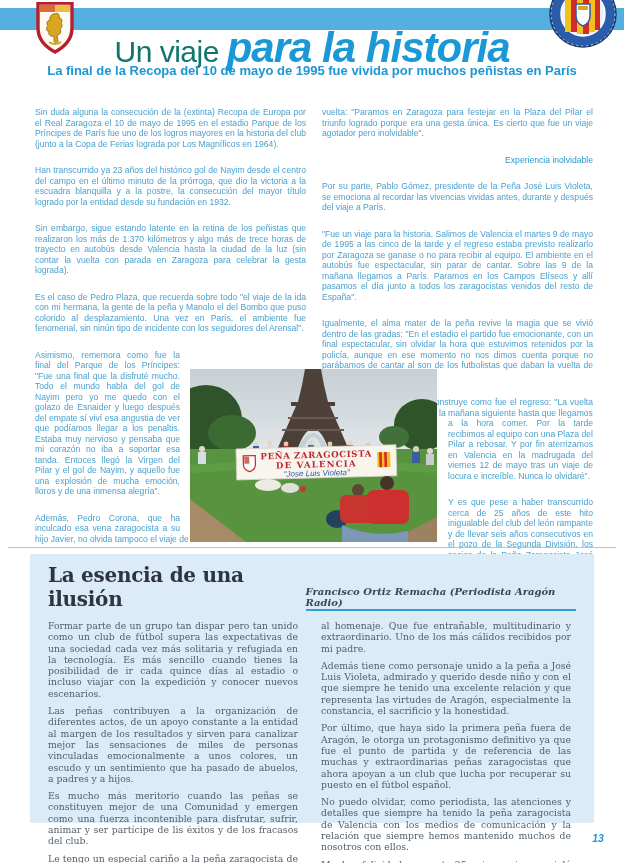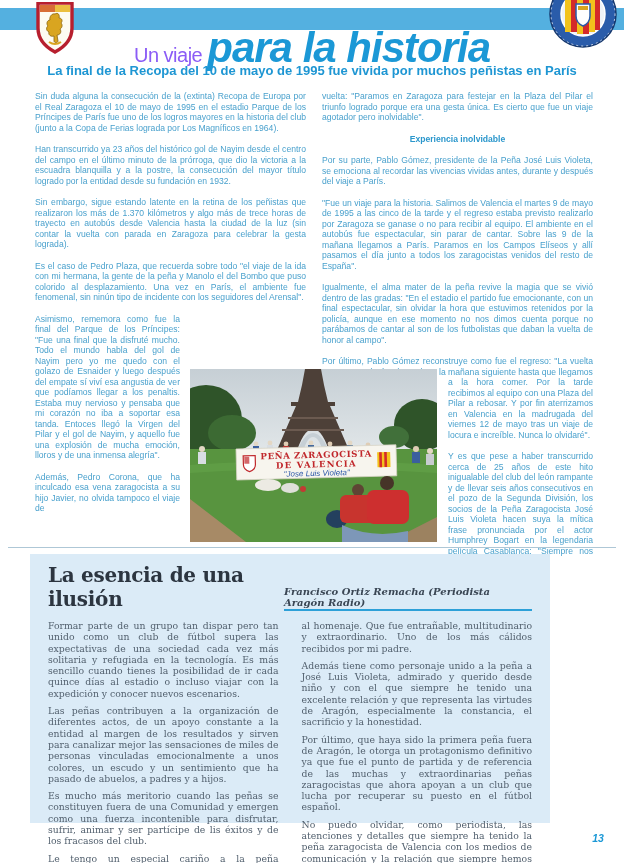--- a/index.html
+++ b/index.html
@@ -7,39 +7,39 @@
   .page {
     position:relative; width:624px; height:863px; margin:0 auto;
     background:#ffffff; overflow:hidden;
     font-family:"Liberation Sans", sans-serif;
   }
   .band { position:absolute; top:8px; left:0; width:624px; height:22px; background:#54b0e0; }
   .crest-left { position:absolute; left:36px; top:2px; width:38px; height:52px; }
   .badge-right { position:absolute; left:549px; top:-20px; width:68px; height:68px; }
 
   .title-wrap { position:absolute; top:24px; left:0; width:624px; text-align:center; white-space:nowrap; }
-  .title-regular { font-size:20px; color:#8b5cf6; letter-spacing:-0.5px; }
+  .title-regular { font-size:30px; color:#0f766e; letter-spacing:-0.5px; }
   .title-em { font-size:42px; font-weight:bold; font-style:italic; color:#1b98d6; letter-spacing:-1px; }
   .subtitle { position:absolute; top:63px; left:0; width:624px; text-align:center;
     font-size:13px; font-weight:bold; color:#1e96d3; }
 
   .col { position:absolute; top:91px; width:271px; }
   .col-left { left:35px; }
   .col-right { left:322px; }
-  .col p { font-size:8.6px; line-height:10.5px; color:#4aa1cd; text-align:justify; margin:0 0 11px 0; }
-  .col p.subhead { font-weight:bold; color:#2b97cc; text-align:center; }
+  .col p { font-size:8.6px; line-height:10.5px; color:#4aa1cd; text-align:justify; margin:16px 0 11px 0; }
+  .col p.subhead { font-weight:normal; color:#2b97cc; text-align:right; }
   .col p.cont { margin-top:0; }
   .spacer-r { float:right; width:120px; height:187px; margin-left:6px; }
   .spacer-l { float:left; width:120px; height:183px; margin-right:6px; }
 
   .photo { position:absolute; left:190px; top:369px; width:247px; height:173px; overflow:hidden; }
 
   .divider { position:absolute; left:8px; top:547px; width:608px; height:1px; background:#aec7d6; }
 
-  .panel { position:absolute; left:30px; top:554px; width:520px; height:269px; background:#dbebf7; padding:9px 18px 0 18px; }
+  .panel { position:absolute; left:30px; top:554px; width:564px; height:269px; background:#dbebf7; padding:9px 18px 0 18px; }
   .panel-head { display:flex; justify-content:space-between; align-items:flex-end; }
   .feature-title { font-family:"DejaVu Serif", serif; font-size:20px; font-weight:bold; color:#2c3540; letter-spacing:-0.3px; }
   .feature-byline { font-family:"DejaVu Serif", serif; font-style:italic; font-weight:bold; font-size:10px;
     color:#3a4654; border-bottom:2px solid #2da0d8; padding-bottom:1px; }
   .feature-cols { display:flex; gap:23px; margin-top:9px; }
   .fcol { width:250px; }
   .fcol p { font-family:"DejaVu Serif", serif; font-size:9.3px; line-height:11.3px; color:#52606e;
     text-align:justify; margin:0 0 6px 0; }
 
   .page-number { position:absolute; left:588px; top:832px; width:20px; text-align:center;
@@ -181,21 +181,21 @@
 
   <div class="panel">
     <div class="panel-head">
       <div class="feature-title">La esencia de una ilusión</div>
       <div class="feature-byline">Francisco Ortiz Remacha (Periodista Aragón Radio)</div>
     </div>
     <div class="feature-cols">
       <div class="fcol">
         <p>Formar parte de un grupo tan dispar pero tan unido como un club de fútbol supera las expectativas de una sociedad cada vez más solitaria y refugiada en la tecnología. Es más sencillo cuando tienes la posibilidad de ir cada quince días al estadio o incluso viajar con la expedición y conocer nuevos escenarios.</p>
         <p>Las peñas contribuyen a la organización de diferentes actos, de un apoyo constante a la entidad al margen de los resultados y sirven para canalizar mejor las sensaciones de miles de personas vinculadas emocionalmente a unos colores, un escudo y un sentimiento que ha pasado de abuelos, a padres y a hijos.</p>
-        <p>Es mucho más meritorio cuando las peñas se constituyen fuera de una Comunidad y emergen como una fuerza incontenible para disfrutar, sufrir, animar y ser partícipe de lis éxitos y de los fracasos del club.</p>
+        <p>Es mucho más meritorio cuando las peñas se constituyen mejor de una Comunidad y emergen como una fuerza incontenible para disfrutar, sufrir, animar y ser partícipe de lis éxitos y de los fracasos del club.</p>
         <p>Le tengo un especial cariño a la peña zaragocista de Valencia "José Luis Violeta". Recuerdo que uno de sus primeros galardonados fue Paco Ortiz, que acudió con mi madre y conmigo</p>
       </div>
       <div class="fcol">
         <p>al homenaje. Que fue entrañable, multitudinario y extraordinario. Uno de los más cálidos recibidos por mi padre.</p>
         <p>Además tiene como personaje unido a la peña a José Luis Violeta, admirado y querido desde niño y con el que siempre he tenido una excelente relación y que representa las virtudes de Aragón, especialmente la constancia, el sacrificio y la honestidad.</p>
         <p>Por último, que haya sido la primera peña fuera de Aragón, le otorga un protagonismo definitivo ya que fue el punto de partida y de referencia de las muchas y extraordinarias peñas zaragocistas que ahora apoyan a un club que lucha por recuperar su puesto en el fútbol español.</p>
         <p>No puedo olvidar, como periodista, las atenciones y detalles que siempre ha tenido la peña zaragocista de Valencia con los medios de comunicación y la relación que siempre hemos mantenido muchos de nosotros con ellos.</p>
         <p>Muchas felicidades en este 25 aniversario que ojalá signifique el punto de partida hacia el ascenso.</p>
       </div>
     </div>

